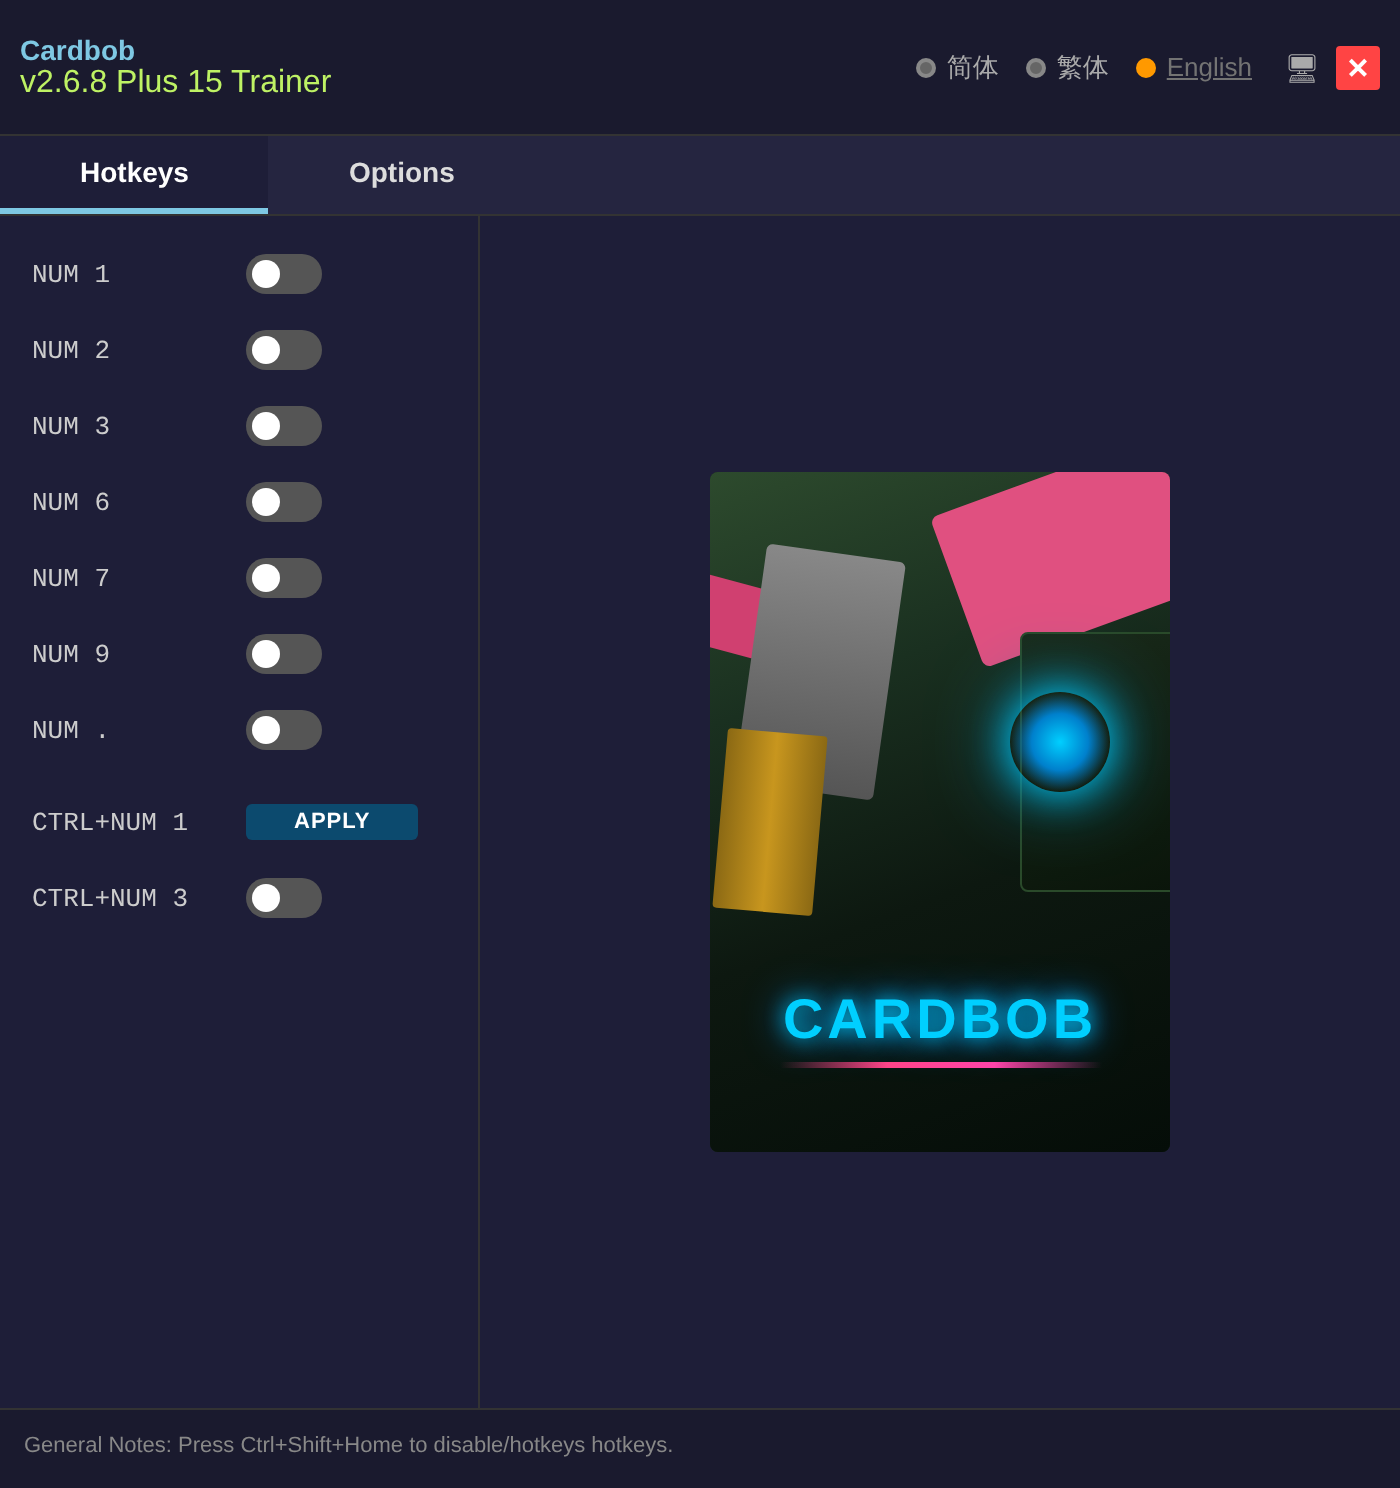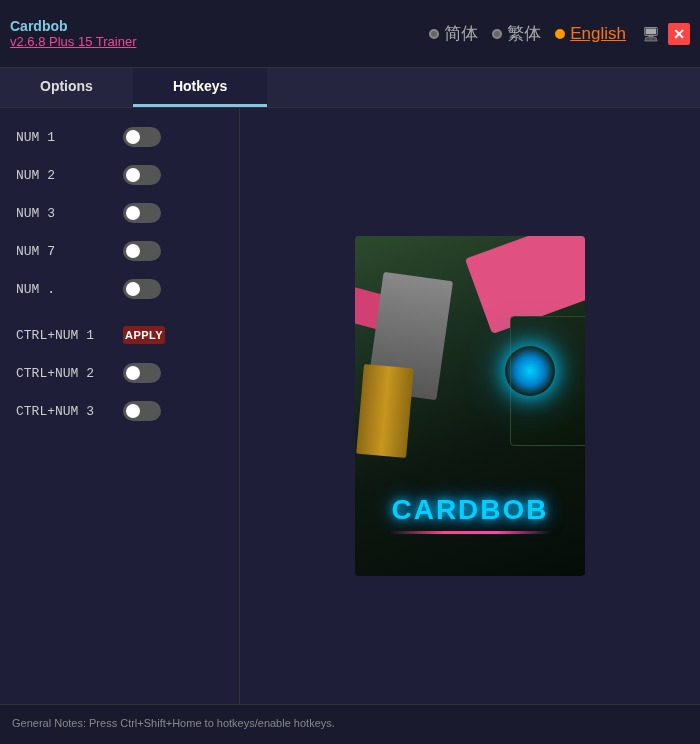--- a/index.html
+++ b/index.html
@@ -27,39 +27,38 @@
       flex-direction: column;
       color: #7ec8e3;
       font-size: 13px;
     }
     .title-info .game-title {
       color: #7ec8e3;
       font-weight: bold;
       font-size: 14px;
     }
     .title-info .trainer-version {
-      color: #ec4899;
+      color: #bef264;
+      font-size: 16px;
+    }
+    .lang-bar {
+      display: flex;
+      align-items: center;
+      gap: 14px;
+    }
+    .lang-option {
+      display: flex;
+      align-items: center;
+      gap: 5px;
       font-size: 13px;
-      text-decoration: underline;
-    }
-    .lang-bar {
-      display: flex;
-      align-items: center;
-      gap: 14px;
-    }
-    .lang-option {
-      display: flex;
-      align-items: center;
-      gap: 5px;
-      font-size: 17px;
       color: #aaa;
       cursor: pointer;
     }
     .lang-option.active {
-      color: #f97316;
+      color: #737373;
       text-decoration: underline;
     }
     .radio-dot {
       width: 10px;
       height: 10px;
       border-radius: 50%;
       border: 2px solid #aaa;
       background: transparent;
       display: inline-block;
     }
@@ -163,24 +162,24 @@
       left: 3px;
       width: 14px;
       height: 14px;
       border-radius: 50%;
       background: white;
       transition: left 0.2s;
     }
 
     
     .apply-btn {
-      background: #7f1d1d;
+      background: #0c4a6e;
       color: white;
       border: none;
-      padding: 3px 2px;
+      padding: 3px 24px;
       font-size: 11px;
       font-weight: bold;
       border-radius: 3px;
       cursor: pointer;
       letter-spacing: 0.5px;
     }
 
     
     .image-panel {
       flex: 1;
@@ -317,22 +316,22 @@
       <span>English</span>
     </div>
     <div class="window-controls">
       <div class="win-btn monitor">🖥</div>
       <div class="win-btn close">✕</div>
     </div>
   </div>
 </div>
 
 <div class="tab-bar">
+  <div class="tab active">Hotkeys</div>
   <div class="tab">Options</div>
-  <div class="tab active">Hotkeys</div>
 </div>
 
 <div class="main-content">
 
   <div class="hotkeys-panel">
 
     <div class="hotkey-row">
       <span class="hotkey-label">NUM 1</span>
       <div class="toggle">
         <div class="toggle-track">
@@ -354,57 +353,65 @@
       <span class="hotkey-label">NUM 3</span>
       <div class="toggle">
         <div class="toggle-track">
             <div class="toggle-thumb"></div>
           </div>
       </div>
     </div>
 
 
 
+    <div class="hotkey-row">
+      <span class="hotkey-label">NUM 6</span>
+      <div class="toggle">
+        <div class="toggle-track">
+            <div class="toggle-thumb"></div>
+          </div>
+      </div>
+    </div>
 
     <div class="hotkey-row">
       <span class="hotkey-label">NUM 7</span>
       <div class="toggle">
         <div class="toggle-track">
             <div class="toggle-thumb"></div>
           </div>
       </div>
     </div>
 
 
+    <div class="hotkey-row">
+      <span class="hotkey-label">NUM 9</span>
+      <div class="toggle">
+        <div class="toggle-track">
+            <div class="toggle-thumb"></div>
+          </div>
+      </div>
+    </div>
 
 
     <div class="hotkey-row">
       <span class="hotkey-label">NUM .</span>
       <div class="toggle">
         <div class="toggle-track">
             <div class="toggle-thumb"></div>
           </div>
       </div>
     </div>
 
     <div style="height:8px;"></div>
 
     <div class="hotkey-row">
       <span class="hotkey-label">CTRL+NUM 1</span>
       <button class="apply-btn">APPLY</button>
     </div>
 
-    <div class="hotkey-row">
-      <span class="hotkey-label">CTRL+NUM 2</span>
-      <div class="toggle">
-        <div class="toggle-track">
-            <div class="toggle-thumb"></div>
-          </div>
-      </div>
-    </div>
 
     <div class="hotkey-row">
       <span class="hotkey-label">CTRL+NUM 3</span>
       <div class="toggle">
         <div class="toggle-track">
             <div class="toggle-thumb"></div>
           </div>
       </div>
     </div>
 
@@ -427,14 +434,14 @@
         <div class="img-card-shape"></div>
         <div class="img-glow"></div>
         <div class="img-logo">CARDBOB</div>
         <div class="img-line"></div>
       </div>
     </div>
   </div>
 </div>
 
 <div class="footer">
-  <span>General Notes: Press Ctrl+Shift+Home to hotkeys/enable hotkeys.</span>
+  <span>General Notes: Press Ctrl+Shift+Home to disable/hotkeys hotkeys.</span>
 </div>
 
 </body></html>

